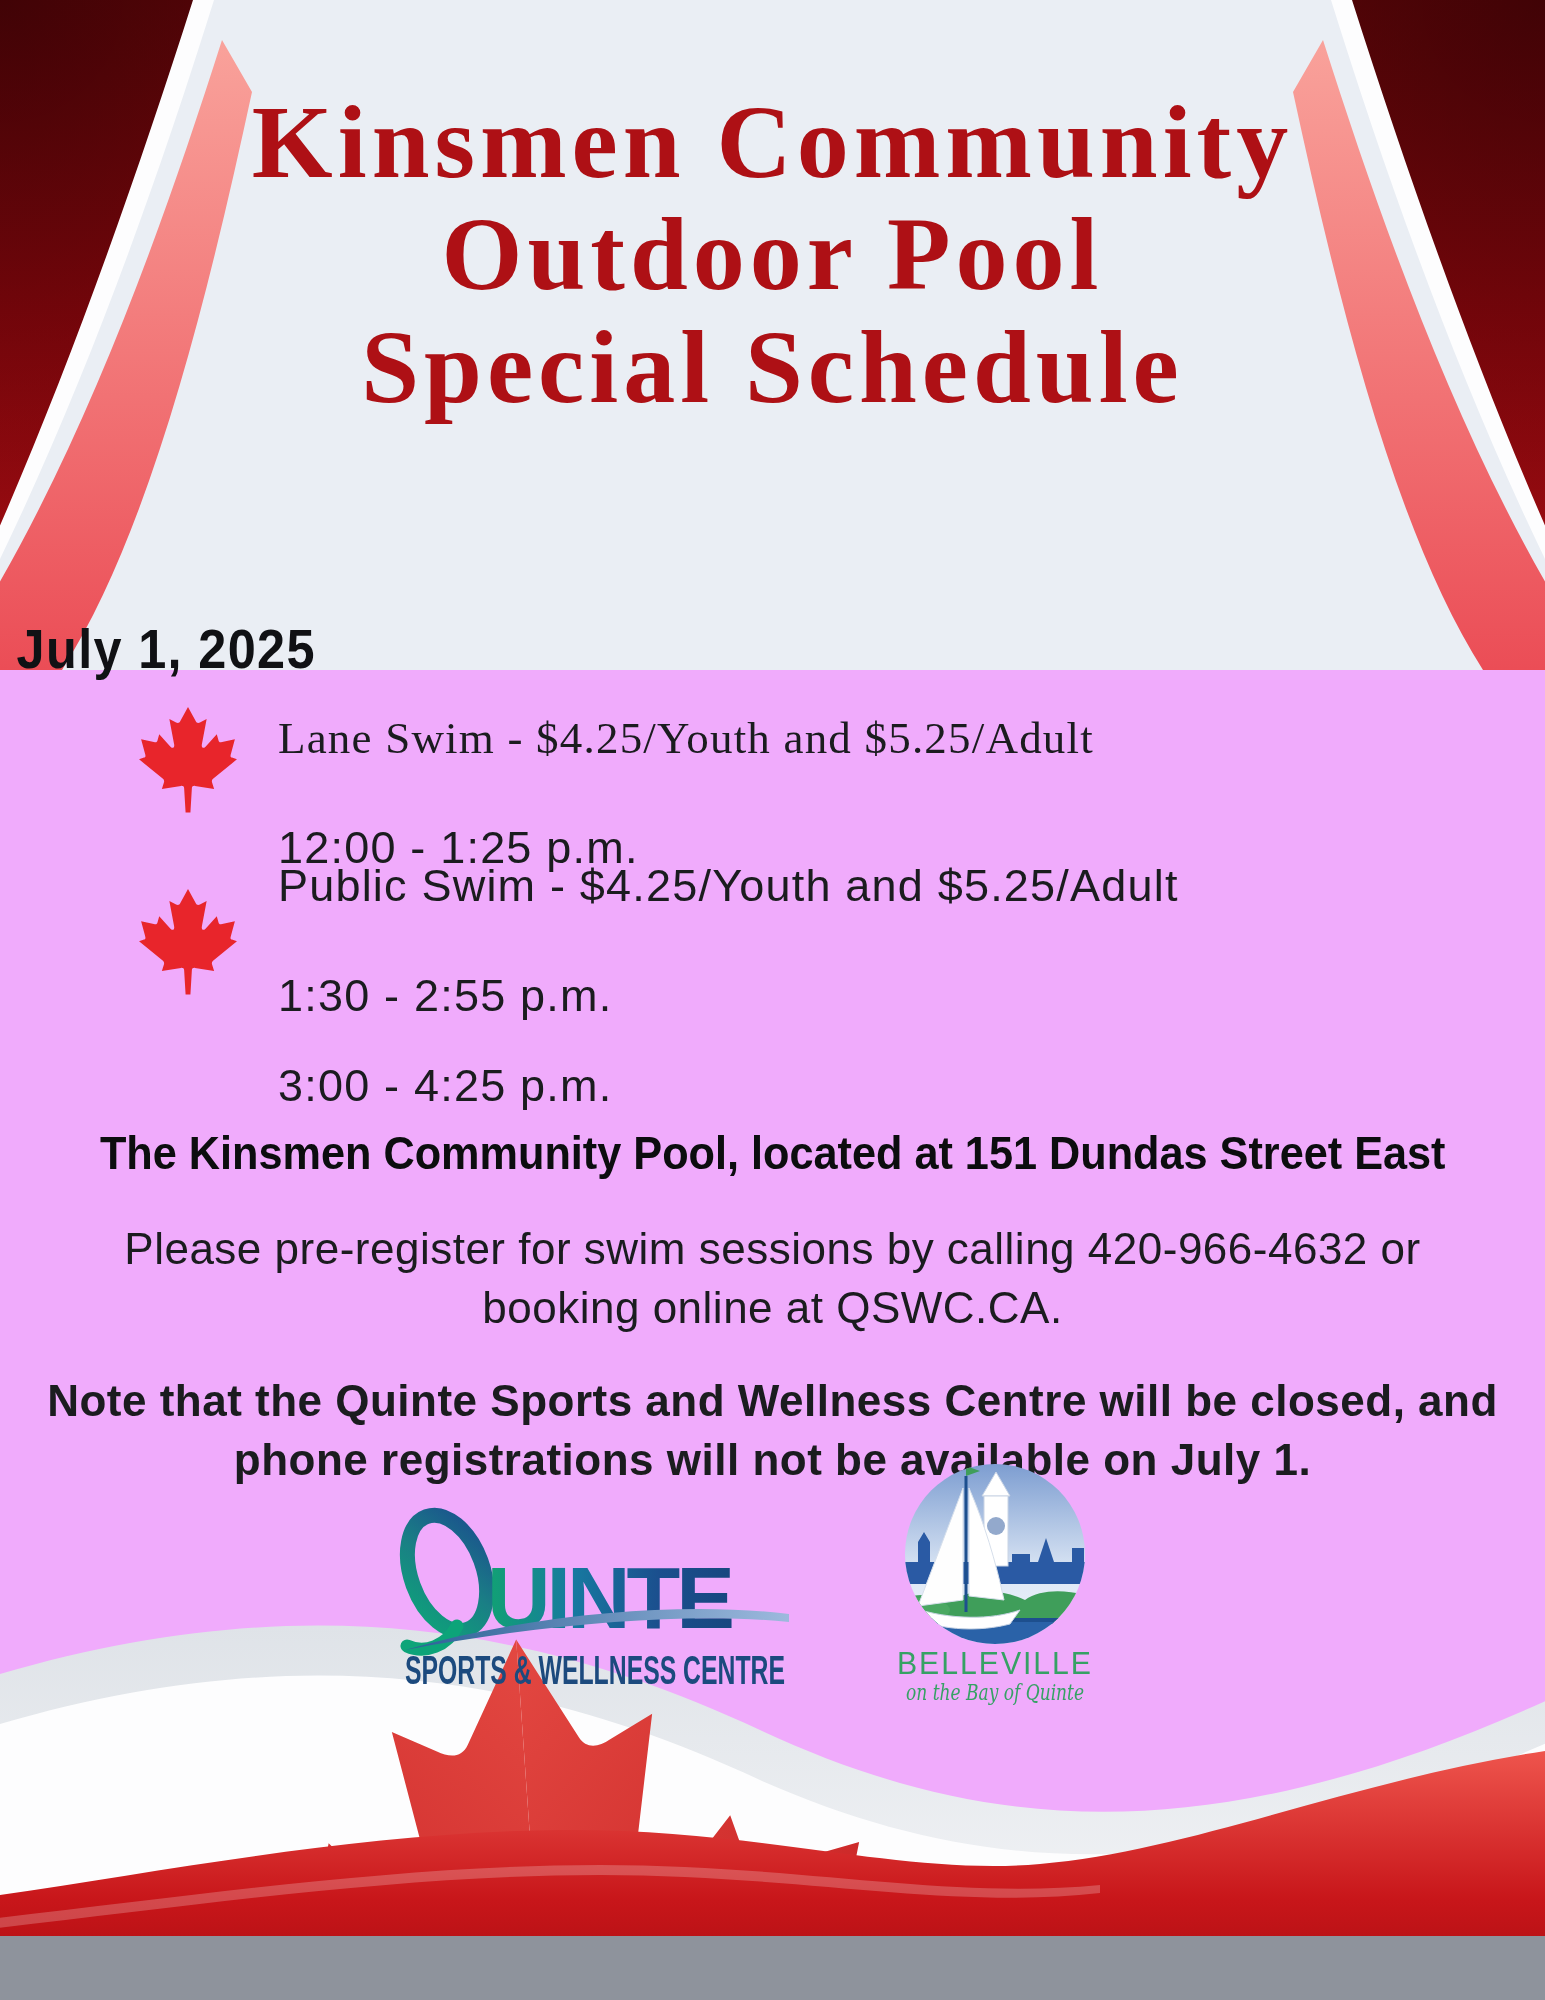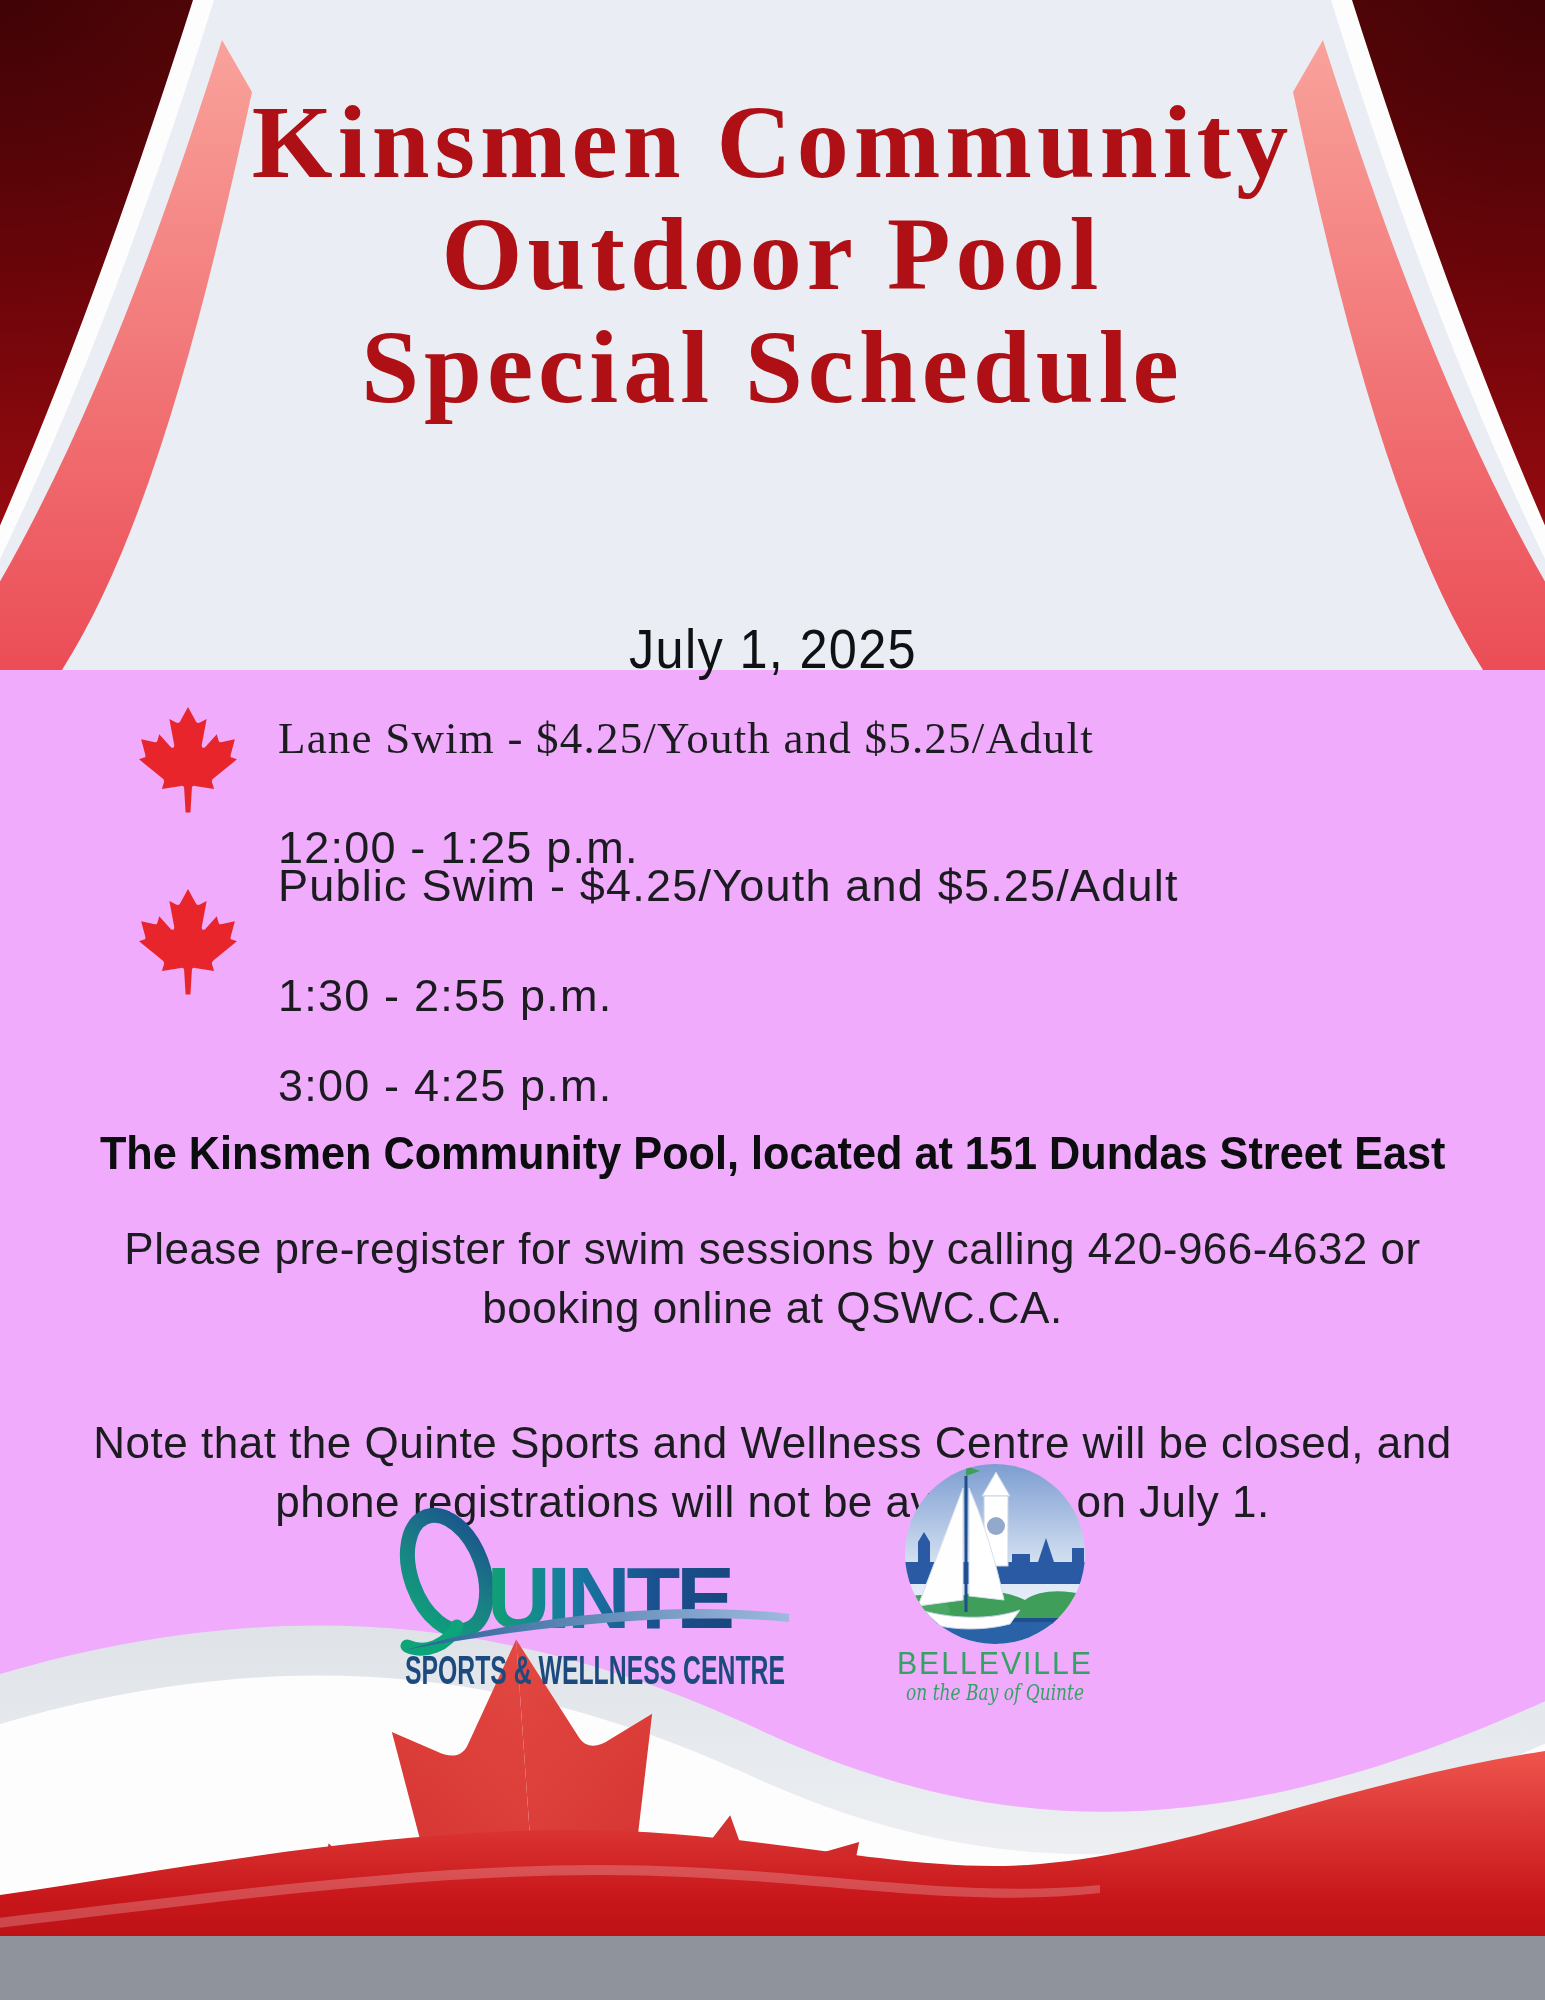--- a/index.html
+++ b/index.html
@@ -6,35 +6,35 @@
   .poster{position:relative;width:1545px;height:1936px;background:#f0abfc;overflow:hidden;
           font-family:"Liberation Sans","DejaVu Sans",sans-serif;color:#17181a;}
   .abs{position:absolute;}
   .arch{left:0;top:0;z-index:1;}
   .waves-back{left:0;top:1580px;z-index:1;}
   .bigleaf{left:192px;top:1618px;z-index:2;transform:rotate(-4deg);}
   .waves-front{left:0;top:1580px;z-index:3;}
   .title{left:0;right:0;top:86px;text-align:center;z-index:5;
          font-family:"Liberation Serif","DejaVu Serif",serif;font-weight:700;
          font-size:104px;line-height:1.08;letter-spacing:5px;color:#ae1015;}
-  .date{left:0;right:0;top:616px;text-align:center;font-weight:400;font-size:56px;color:#101114;z-index:5;}
+  .date{left:0;right:0;top:616px;text-align:left;font-weight:700;font-size:56px;color:#101114;z-index:5;}
   .squeeze{display:inline-block;transform:scaleX(.9);letter-spacing:1.5px;}
   .squeeze2{display:inline-block;transform:scaleX(.94);}
   .sched{z-index:5;font-size:45px;letter-spacing:1.2px;color:#1b1c1f;white-space:nowrap;}
   .leaf-bullet{z-index:5;}
   .leaf1{left:138px;top:704px;}
   .leaf2{left:138px;top:886px;}
   .h1{left:278px;top:712px;font-family:Liberation Serif, serif;}
   .t1a{left:278px;top:776px;margin-top:46px;}
   .h2{left:278px;top:860px;}
   .t2a{left:278px;top:970px;}
   .t2b{left:278px;top:1040px;margin-top:20px;}
   .location{left:0;right:0;top:1126px;text-align:center;font-weight:700;font-size:46px;color:#0c0d0f;z-index:5;}
   .register{left:0;right:0;top:1220px;text-align:center;font-size:44px;line-height:1.33;letter-spacing:.5px;z-index:5;color:#1b1c1f;}
-  .note{left:0;right:0;top:1414px;text-align:center;font-size:44px;line-height:1.33;letter-spacing:.5px;z-index:5;color:#1b1c1f;}
+  .note{left:0;right:0;top:1372px;text-align:center;font-size:44px;line-height:1.33;letter-spacing:.5px;z-index:5;color:#1b1c1f;font-weight:bold;}
   .quinte{left:395px;top:1498px;z-index:6;}
   .belleville{left:880px;top:1462px;z-index:6;}
 </style>
 </head>
 <body>
 
 <svg width="0" height="0" style="position:absolute" aria-hidden="true">
   <defs>
     <path id="maple-half" d="M4800,700 L4935,947 C4952,978 4981,975 5011,958 L5117,903 L5037,1327
       C5020,1406 5075,1406 5102,1372 L5289,1162 L5319,1269 C5323,1286 5338,1304 5361,1299

